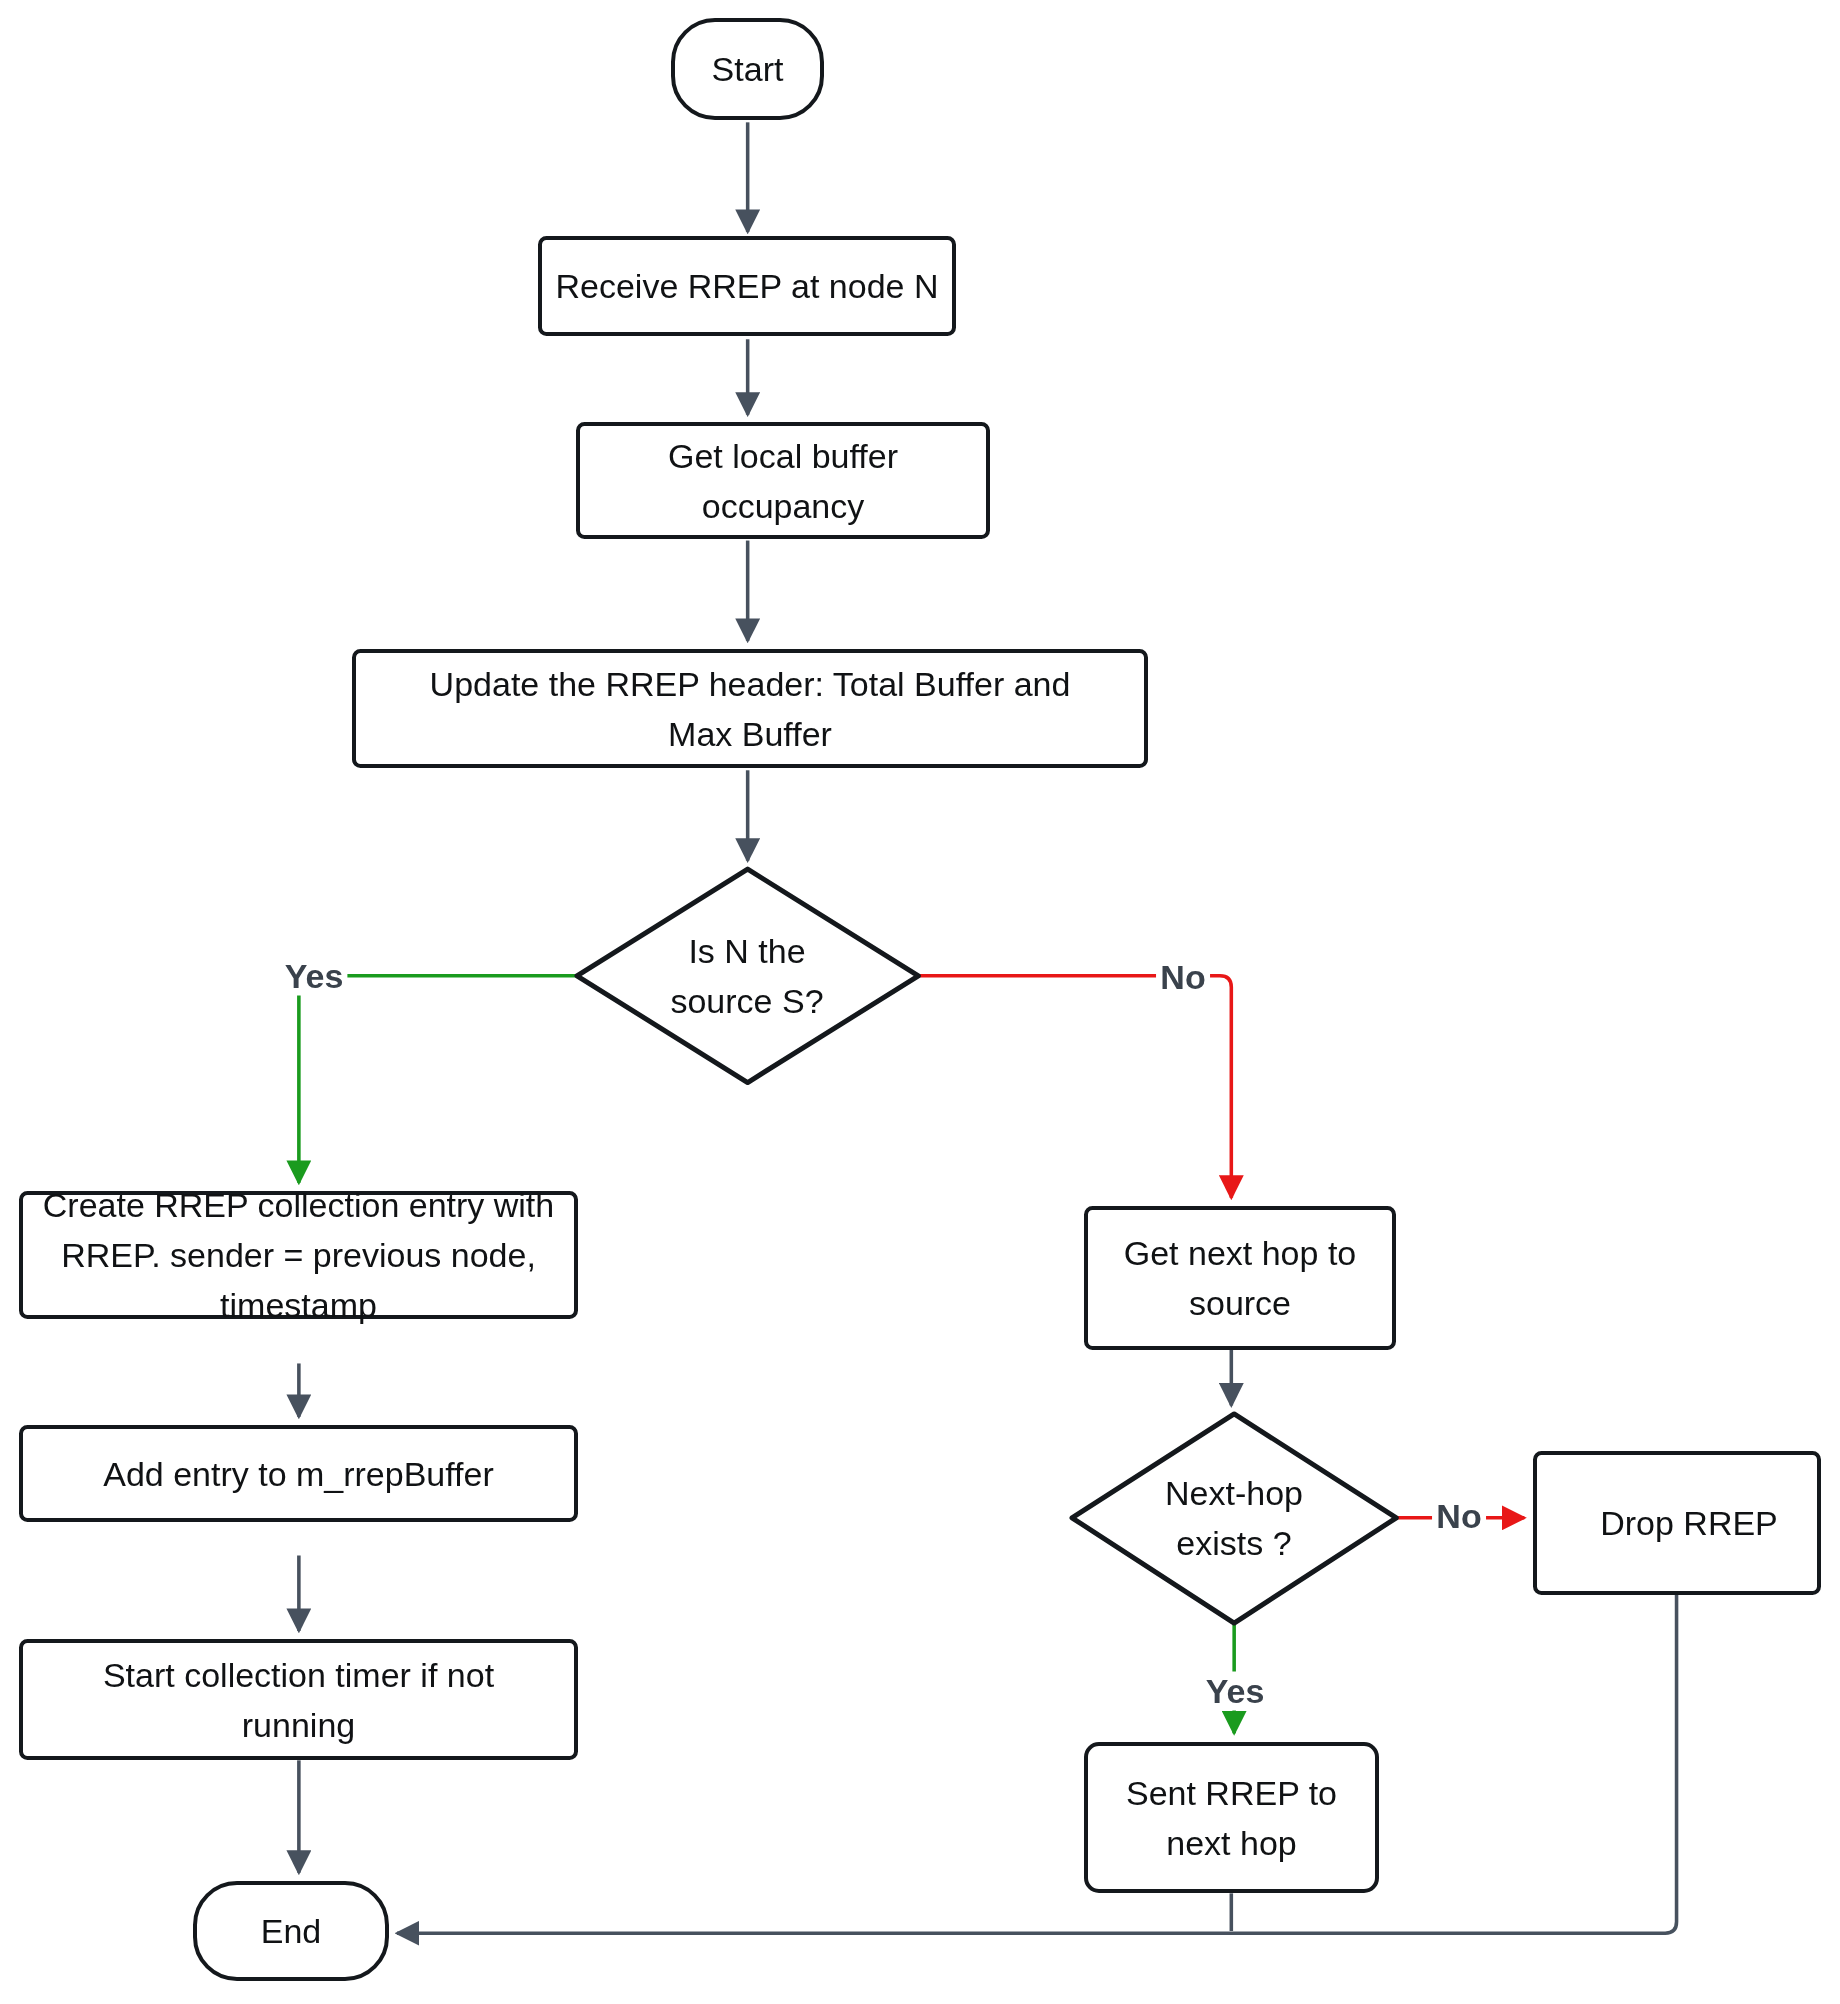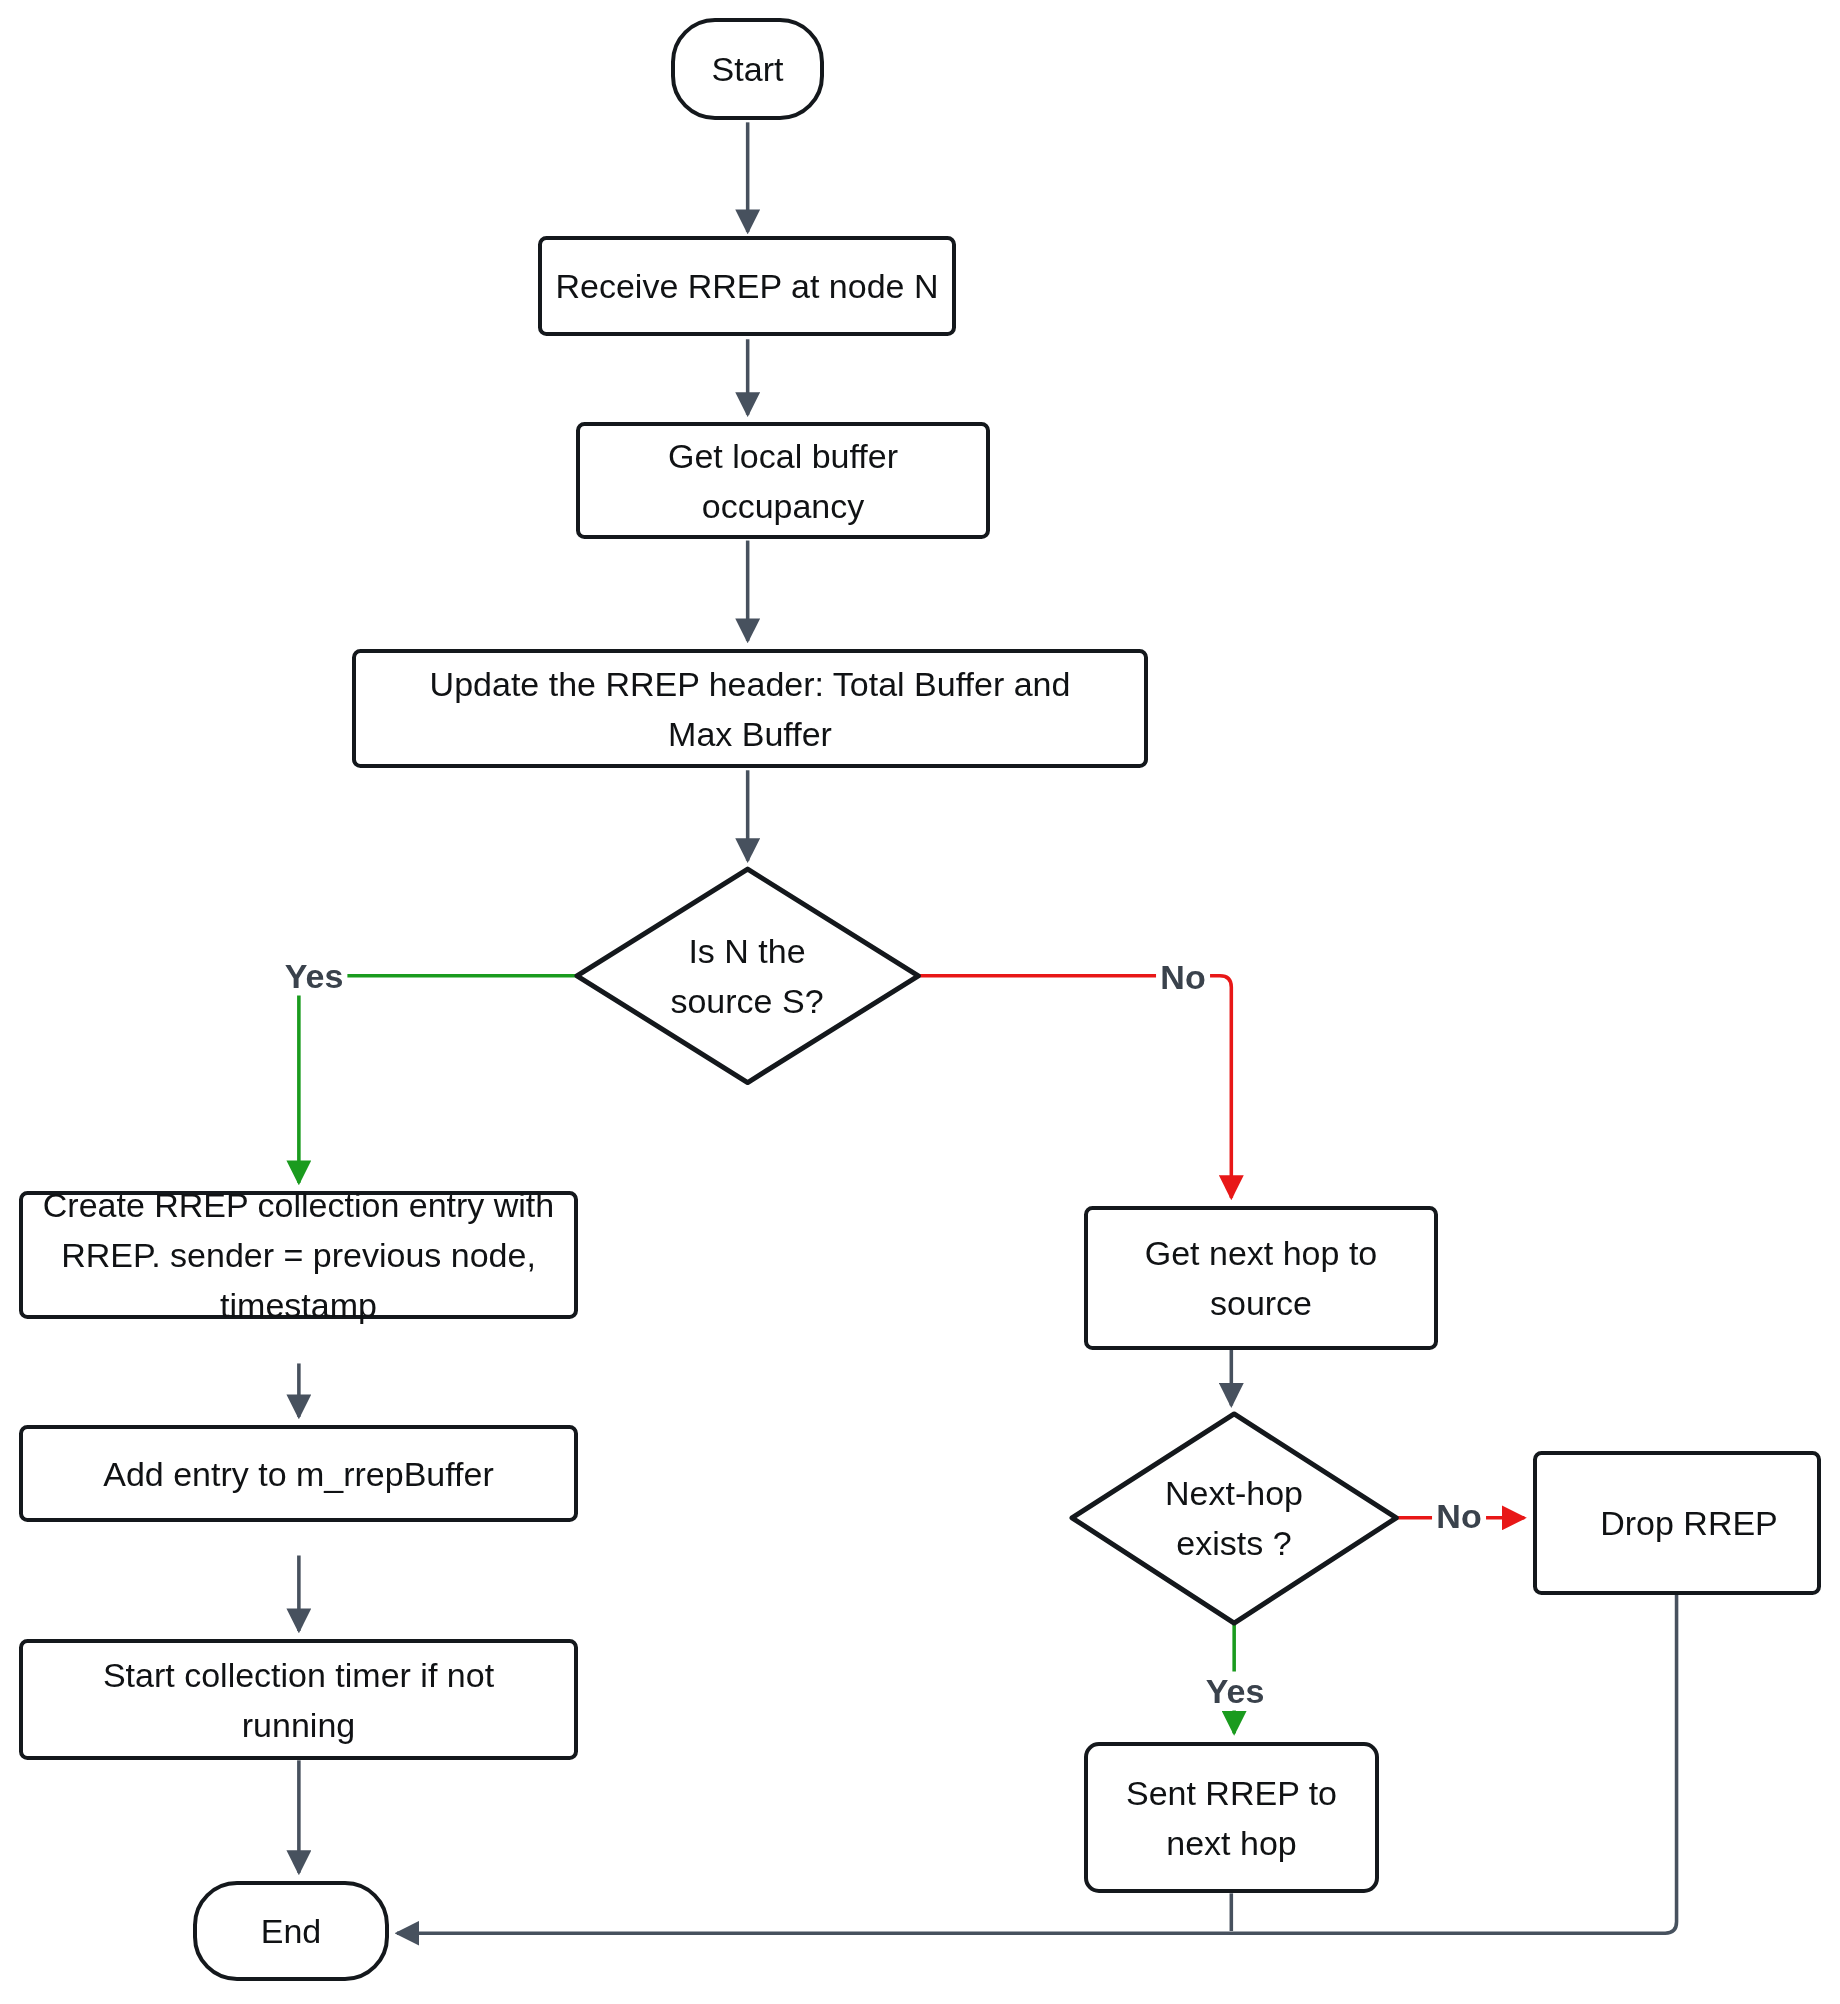--- a/index.html
+++ b/index.html
@@ -140,21 +140,21 @@
 
   <div class="node process" style="left:19px;top:1425px;width:559px;height:97px;">
     <span>Add entry to m_rrepBuffer</span>
   </div>
 
   <div class="node process" style="left:19px;top:1639px;width:559px;height:121px;">
     <span>Start collection timer if not
 running</span>
   </div>
 
-  <div class="node process" style="left:1084px;top:1206px;width:354px;height:144px;">
+  <div class="node process" style="left:1084px;top:1206px;width:312px;height:144px;">
     <span>Get next hop to
 source</span>
   </div>
 
   <div class="node process" style="left:1533px;top:1451px;width:288px;height:144px;padding-left:24px;">
     <span>Drop RREP</span>
   </div>
 
   <div class="node process" style="left:1084px;top:1742px;width:295px;height:151px;border-radius:15px;">
     <span>Sent RREP to

